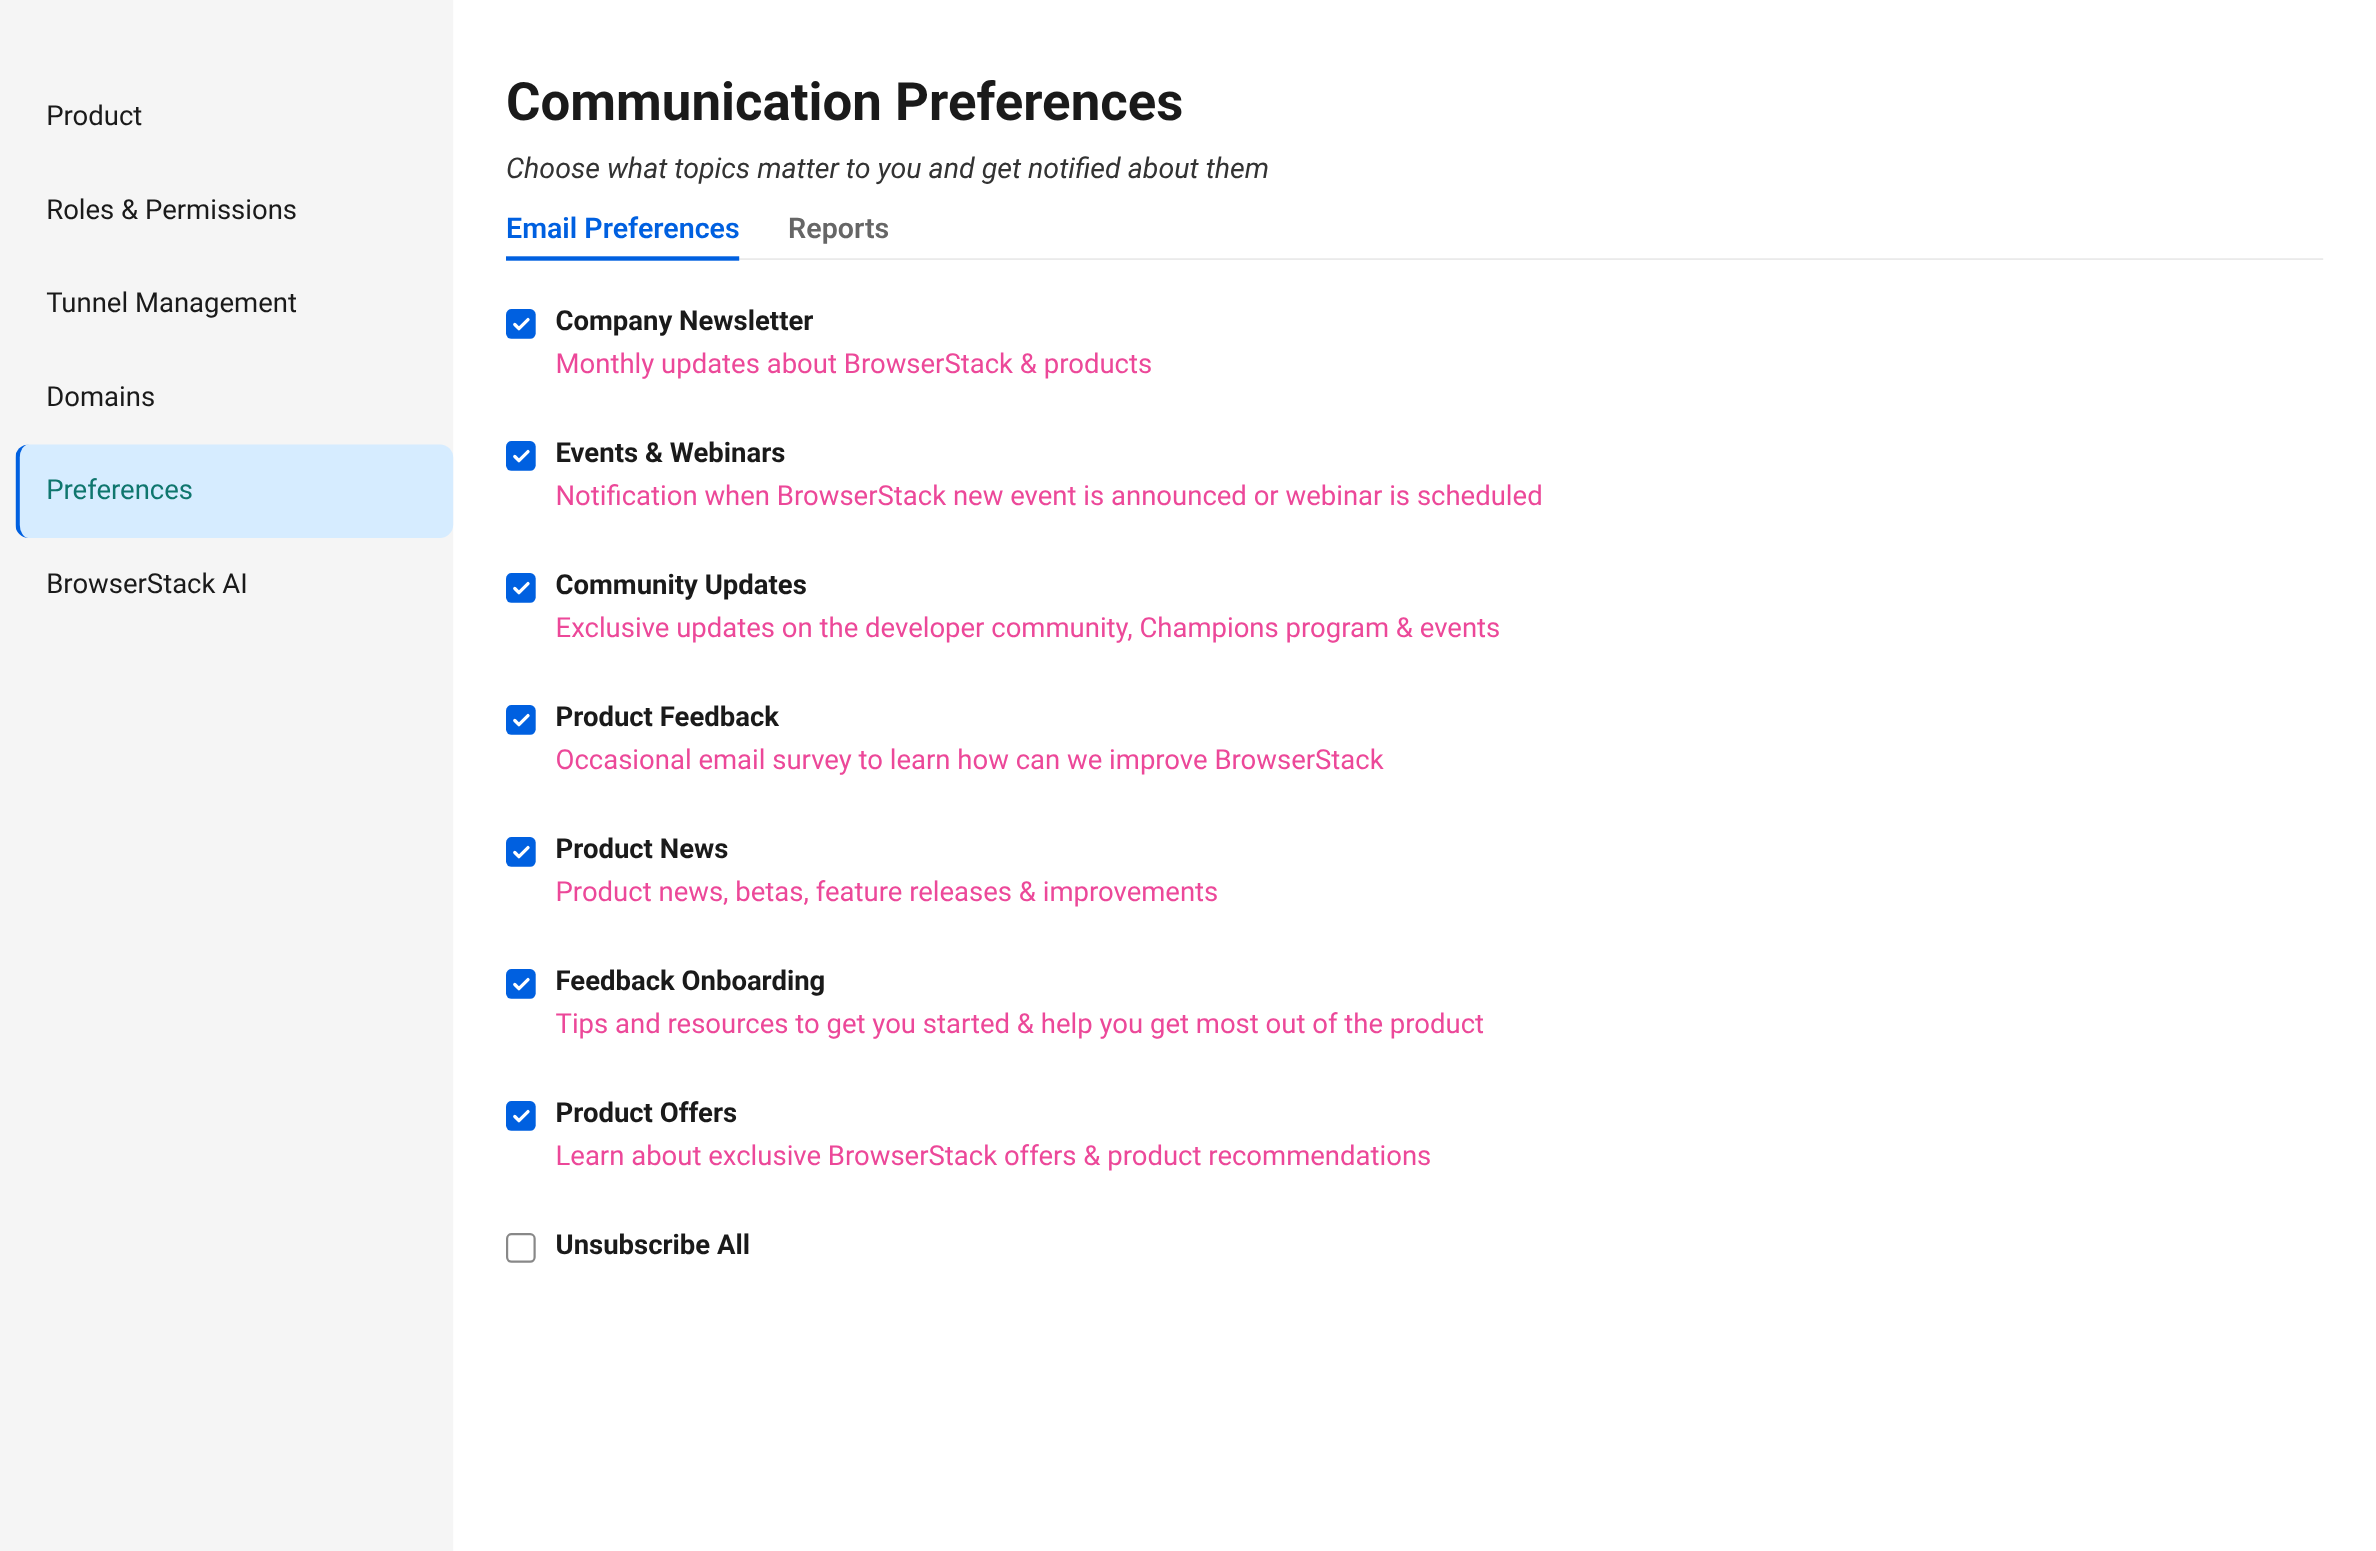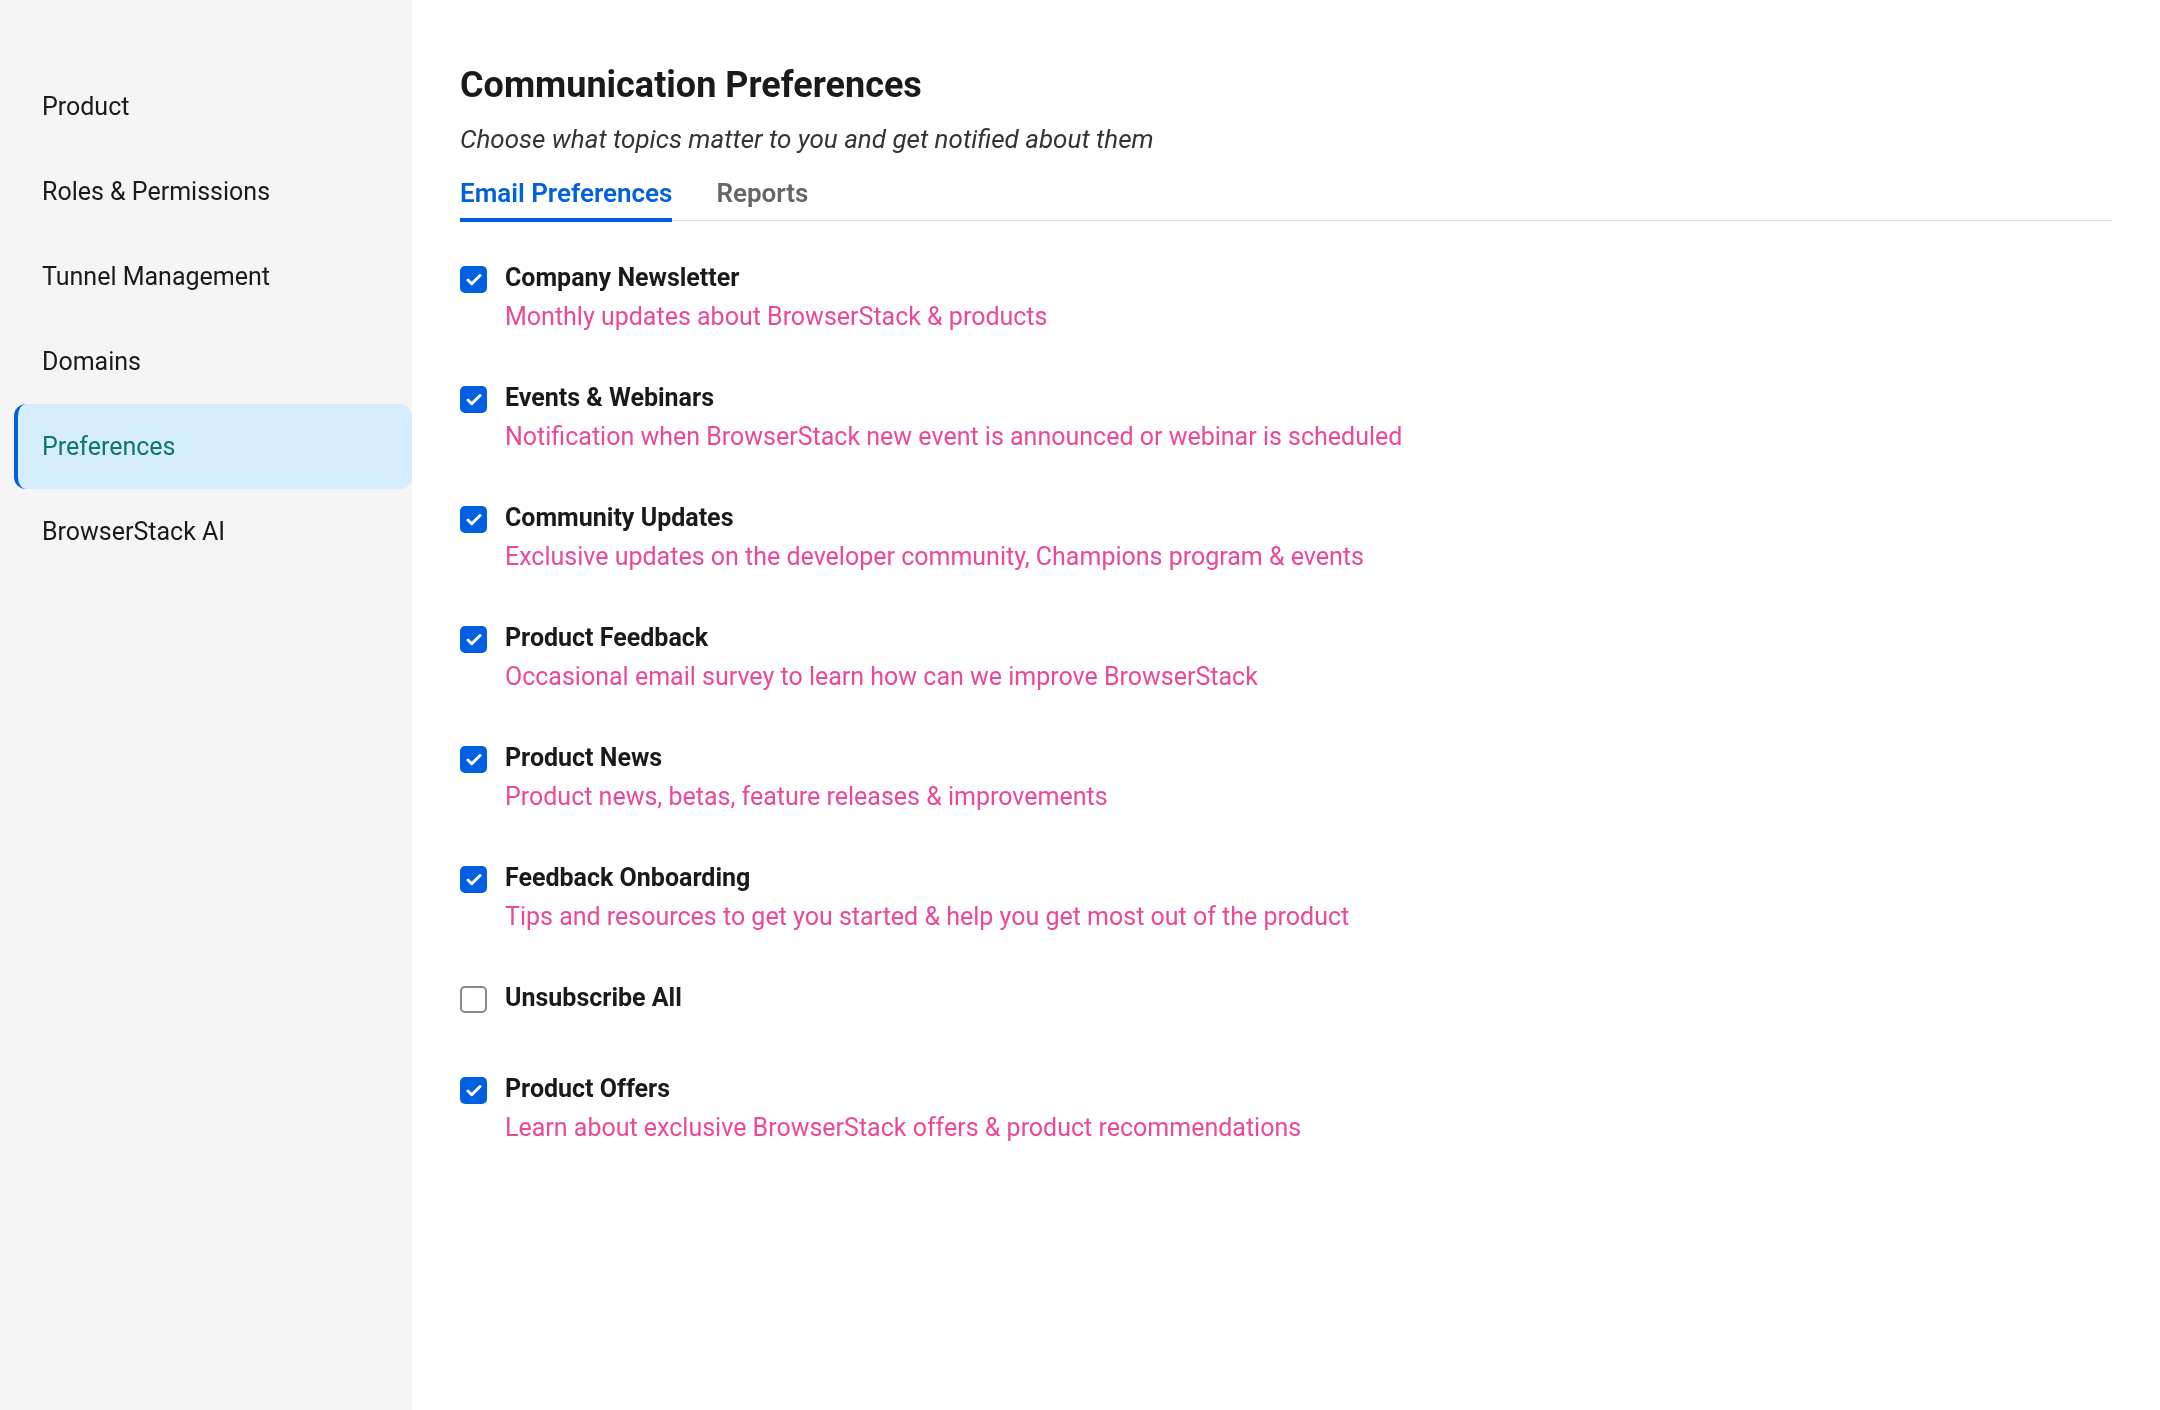--- a/index.html
+++ b/index.html
@@ -40,21 +40,21 @@
       border-left: 4px solid #0060e0;
       border-radius: 12px;
     }
     
     .main {
       flex: 1;
       padding: 64px 48px 0 48px;
     }
     
     .page-title {
-      font-size: 36px;
+      font-size: 48px;
       font-weight: 700;
       margin-bottom: 18px;
       color: #1a1a1a;
     }
     
     .page-subtitle {
       font-size: 26px;
       color: #333;
       margin-bottom: 24px;
       font-style: italic;
@@ -222,33 +222,33 @@
             <polyline points="20 6 9 17 4 12"></polyline>
           </svg>
       </div>
       <div class="preference-content">
         <div class="preference-title">Feedback Onboarding</div>
         <div class="preference-description">Tips and resources to get you started &amp; help you get most out of the product</div>
       </div>
     </div>
 
     <div class="preference-item">
-      <div class="checkbox unchecked"></div>
-      <div class="preference-content">
-        <div class="preference-title">Unsubscribe All</div>
-      </div>
-    </div>
-
-    <div class="preference-item">
       <div class="checkbox checked">
         <svg viewBox="0 0 24 24" fill="none" stroke="white" stroke-width="4" stroke-linecap="round" stroke-linejoin="round">
             <polyline points="20 6 9 17 4 12"></polyline>
           </svg>
       </div>
       <div class="preference-content">
         <div class="preference-title">Product Offers</div>
         <div class="preference-description">Learn about exclusive BrowserStack offers &amp; product recommendations</div>
       </div>
     </div>
 
+    <div class="preference-item">
+      <div class="checkbox unchecked"></div>
+      <div class="preference-content">
+        <div class="preference-title">Unsubscribe All</div>
+      </div>
+    </div>
+
   </main>
 
 </div>
 
 </body></html>

